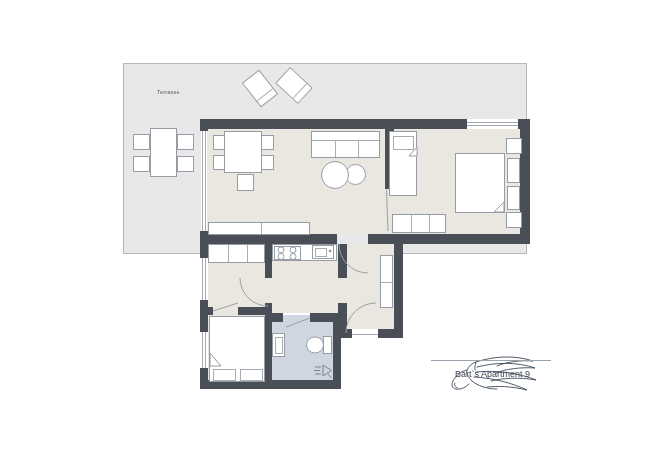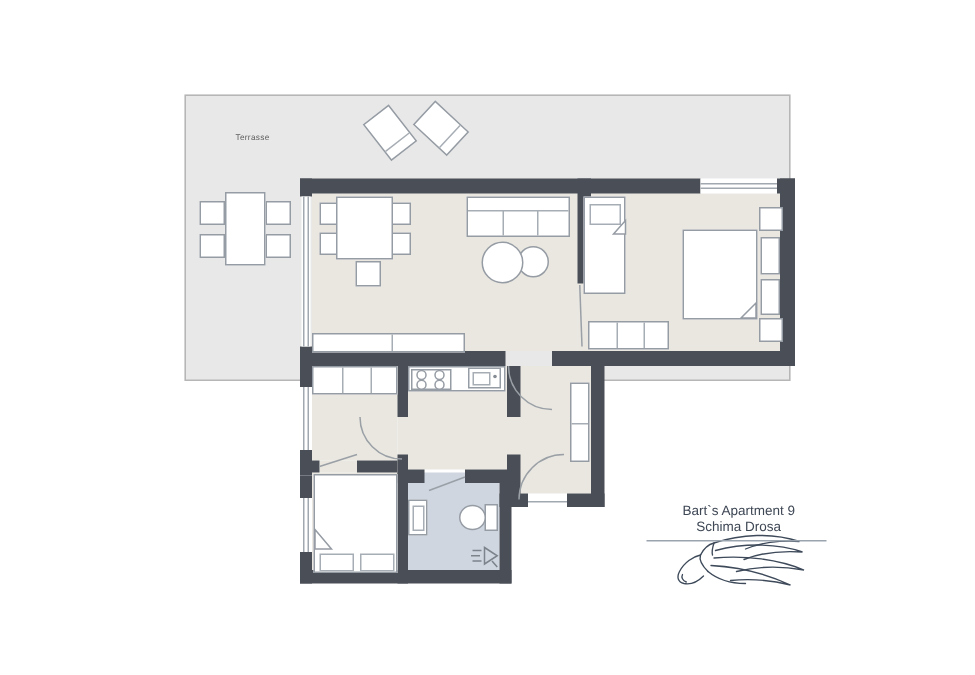--- a/index.html
+++ b/index.html
@@ -8,21 +8,21 @@
   .floor{position:absolute;box-sizing:border-box;}
   .wall{position:absolute;background:#4a4f57;}
   .f{position:absolute;background:#ffffff;border:1px solid #969ca4;box-sizing:border-box;}
   .inner{position:absolute;box-sizing:border-box;border:1px solid #a7adb4;background:#fff;}
   .divv{position:absolute;width:1px;background:#a7adb4;}
   .divh{position:absolute;height:1px;background:#a7adb4;}
   .win{position:absolute;background:#ffffff;box-sizing:border-box;}
   .winline{position:absolute;background:#a2a8af;}
   .lbl{position:absolute;color:#5d5d5d;}
   #terrasse-label{font-size:5.5px;letter-spacing:.2px;}
-  .brand{position:absolute;left:420px;width:145px;text-align:center;color:#3e4754;}
+  .brand{position:absolute;left:420px;width:145px;text-align:center;color:#3e4754;margin-top:34px;}
   #brand1{top:335px;font-size:9px;}
   #brand2{top:346px;font-size:9px;}
   #brand-rule{position:absolute;left:431px;top:360px;width:120px;height:1px;background:#9aa4af;}
   svg.overlay{position:absolute;left:0;top:0;pointer-events:none;}
 </style>
 </head>
 <body>
 
 <div id="canvas">
 
@@ -187,16 +187,15 @@
       <path d="M 455 383 C 454 385 455 387 457.5 388"></path>
       <path d="M 472 381 C 478 386 487 389 497 389"></path>
       <path d="M 476 362 C 494 356 515 355 533 361 C 520 360 506 362 497 366"></path>
       <path d="M 477 367 C 496 362 518 362 535 368 C 520 367 506 369 496 373"></path>
       <path d="M 476 372 C 497 370 519 373 536 380 C 519 377 503 378 491 381"></path>
       <path d="M 474 377 C 493 378 512 383 527 390 C 511 386 497 386 487 387"></path>
     </g>
   </svg>
 
   <div class="brand" id="brand1">Bart`s Apartment 9</div>
-  <div class="brand" id="brand2">Schima Drosa</div>
   <div id="brand-rule"></div>
 
 </div>
 
 </body></html>

